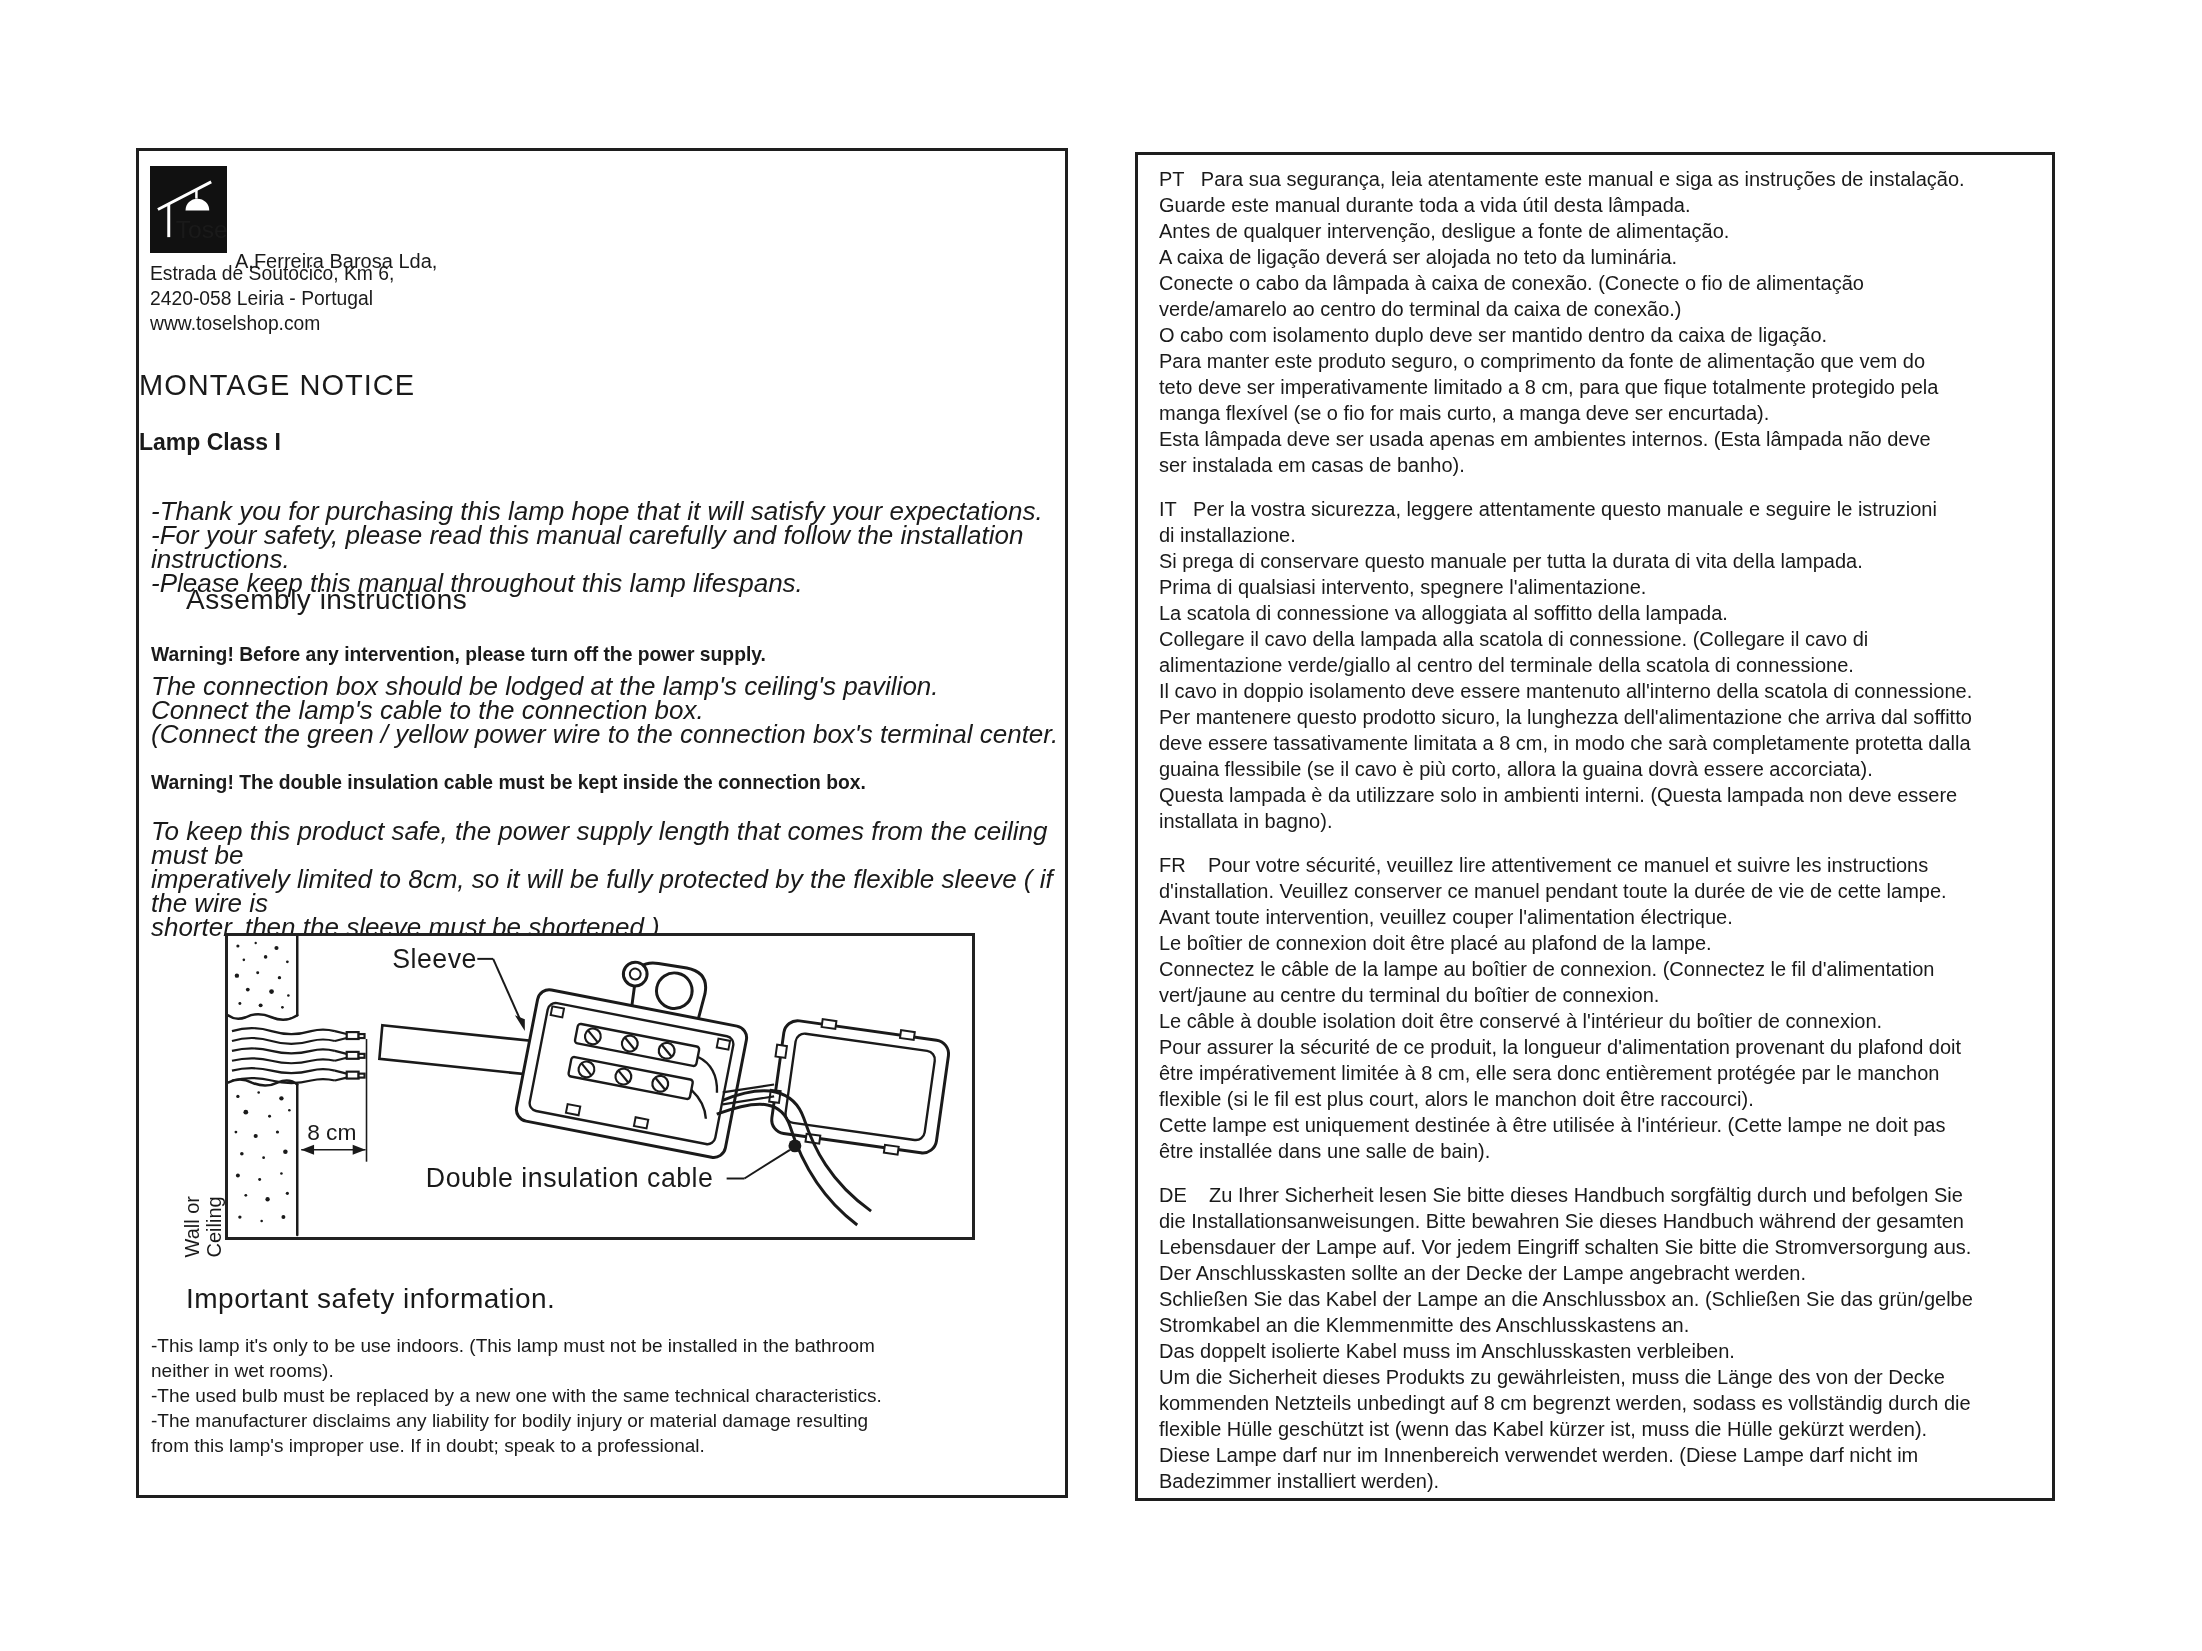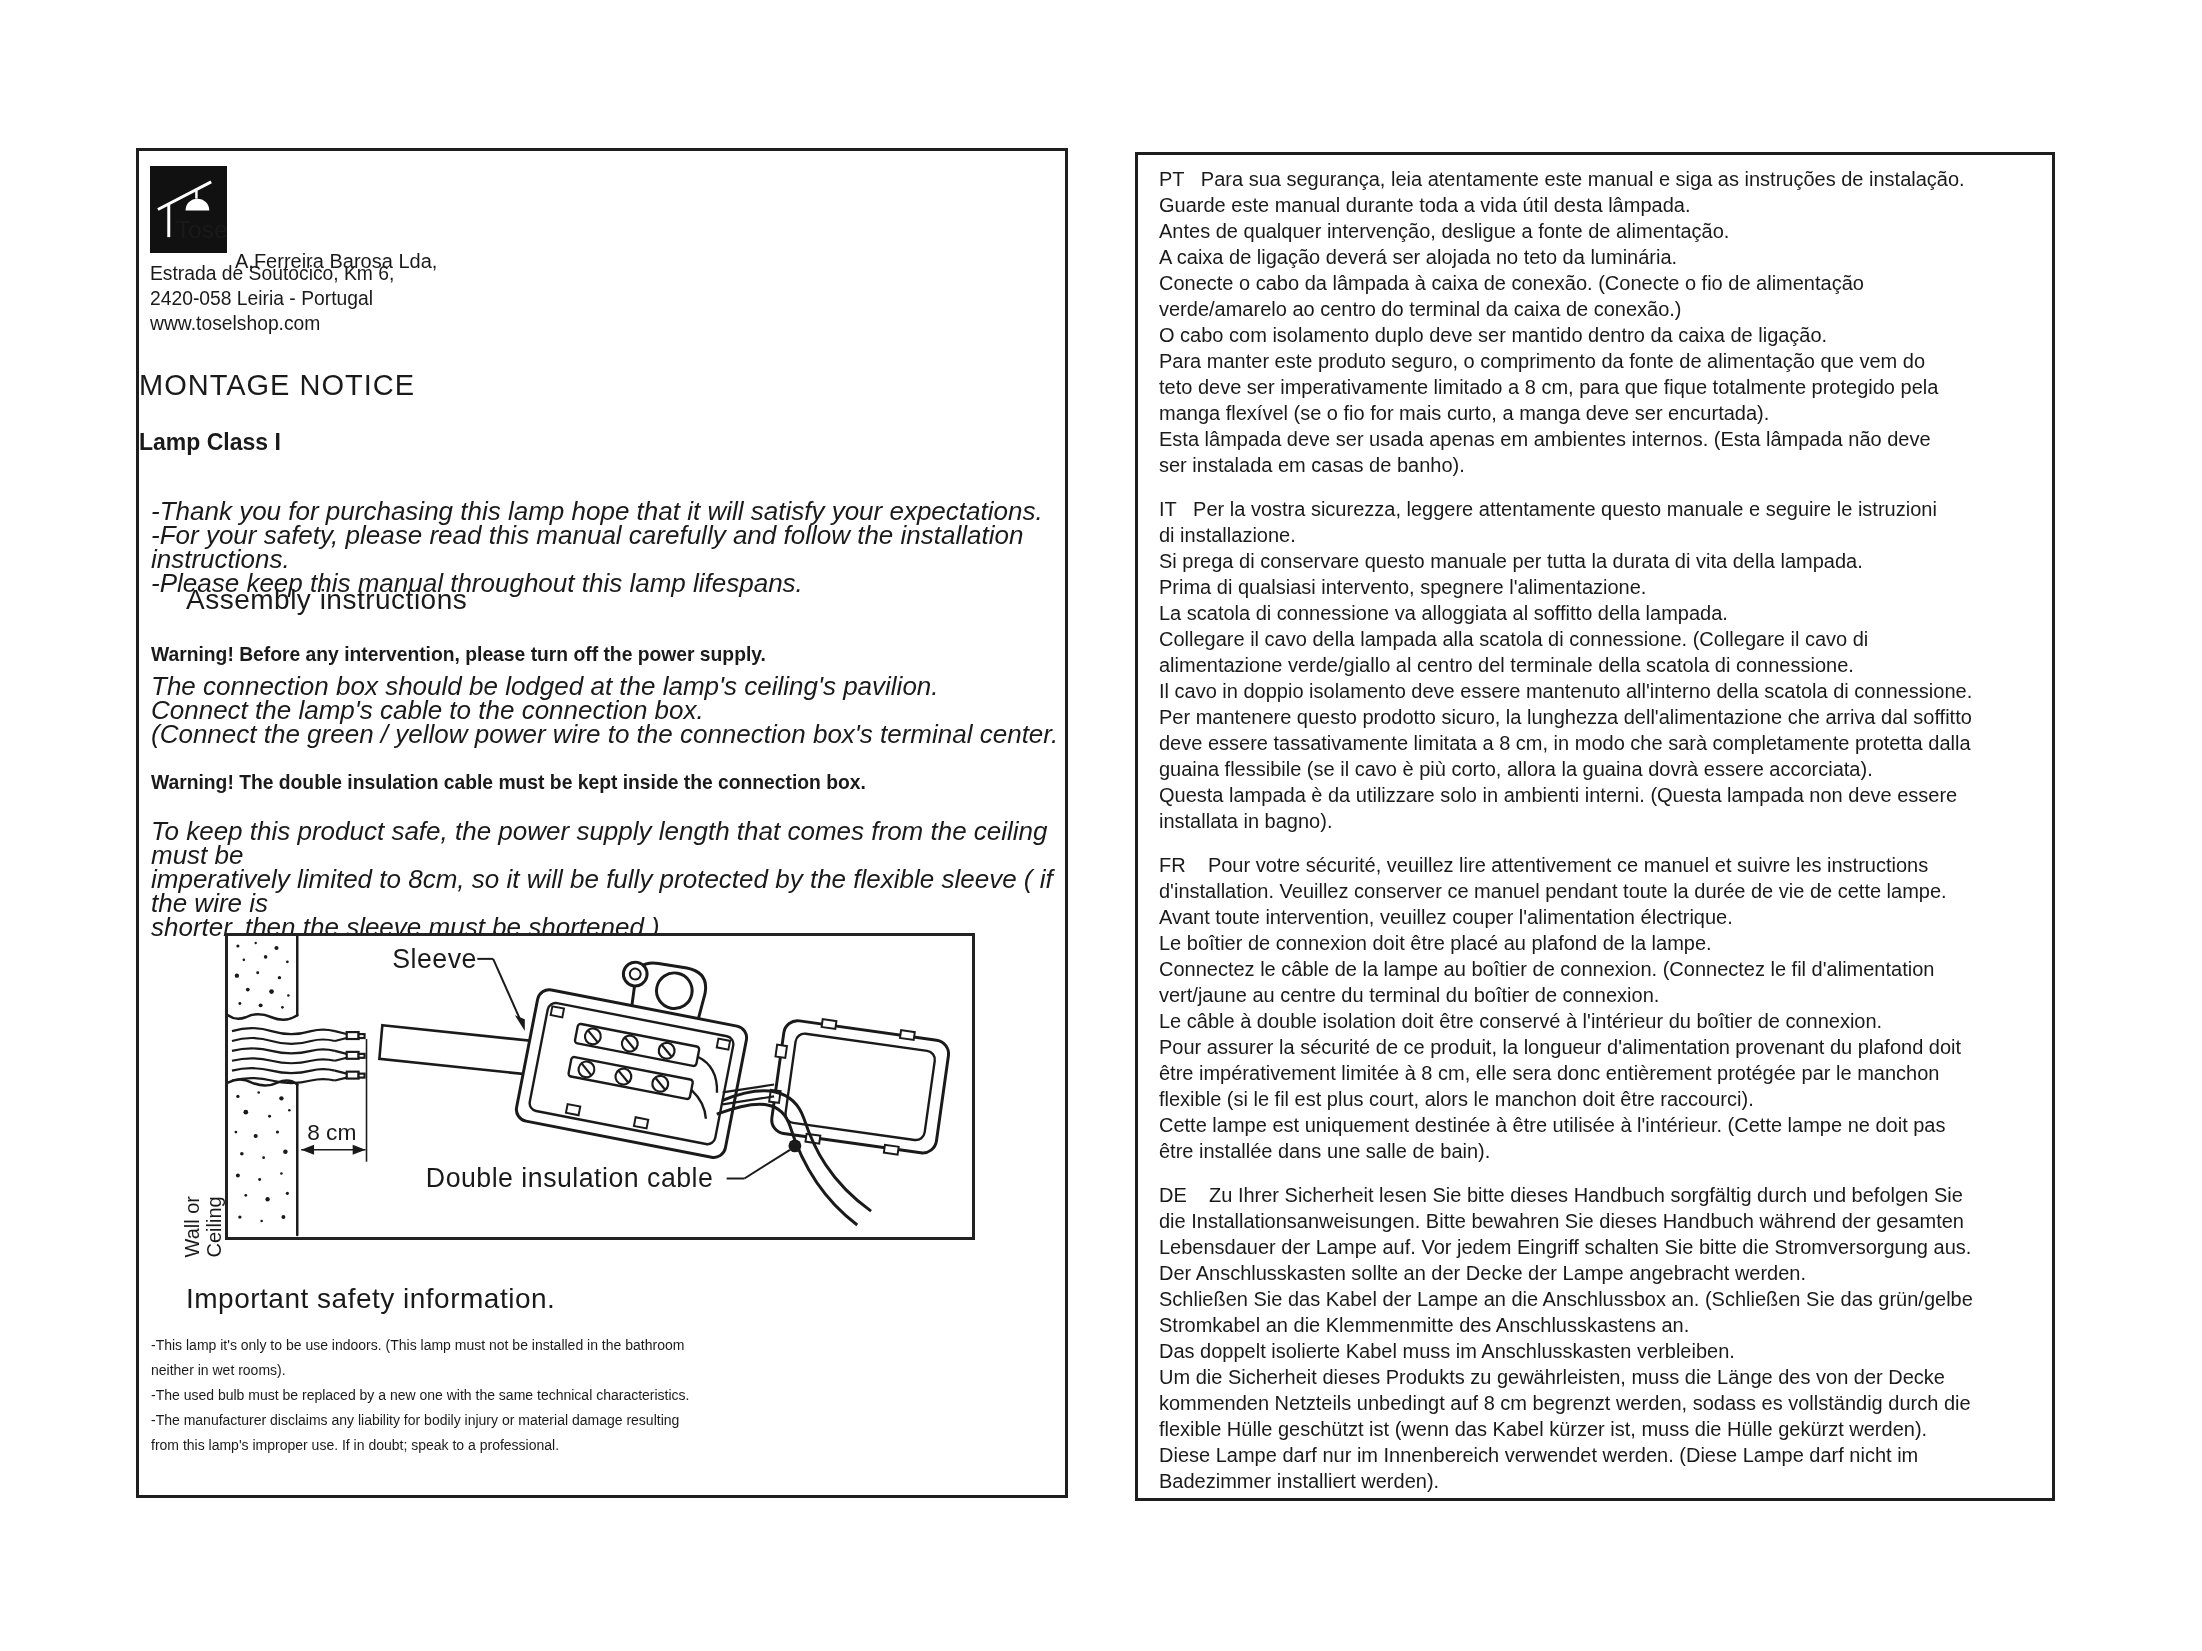--- a/index.html
+++ b/index.html
@@ -22,21 +22,21 @@
   .intro{left:12px;top:348px;}
   .assembly-heading{top:433px;}
   .warning1{left:12px;top:493px;font-size:19.3px;}
   .connection-para{left:12px;top:523px;}
   .warning2{left:12px;top:621px;font-size:19.3px;}
   .length-para{left:12px;top:668px;}
   .diagram-frame{left:86px;top:782px;width:750px;height:307px;border:3px solid #222;box-sizing:border-box;background:#fff;}
   .wall-label{left:4px;top:1021px;width:123px;height:48px;transform:rotate(-90deg);
               font-size:20px;line-height:22px;}
   .safety-heading{top:1132px;}
-  .safety-para{left:12px;top:1182px;font-size:14px;line-height:25px;}
+  .safety-para{left:12px;top:1182px;font-size:19px;line-height:25px;}
   .lang-wrap{left:21px;top:11px;width:896px;}
   .lang-block{font-size:20px;line-height:26px;margin:0 0 18px 0;white-space:pre-wrap;}
   svg text{font-family:"Liberation Sans", sans-serif;fill:#1a1a1a;}
   .diagram-label{font-size:27px;letter-spacing:0.5px;}
   .dim-label{font-size:23px;}
 </style>
 </head>
 <body>
 
 <div class="page">

